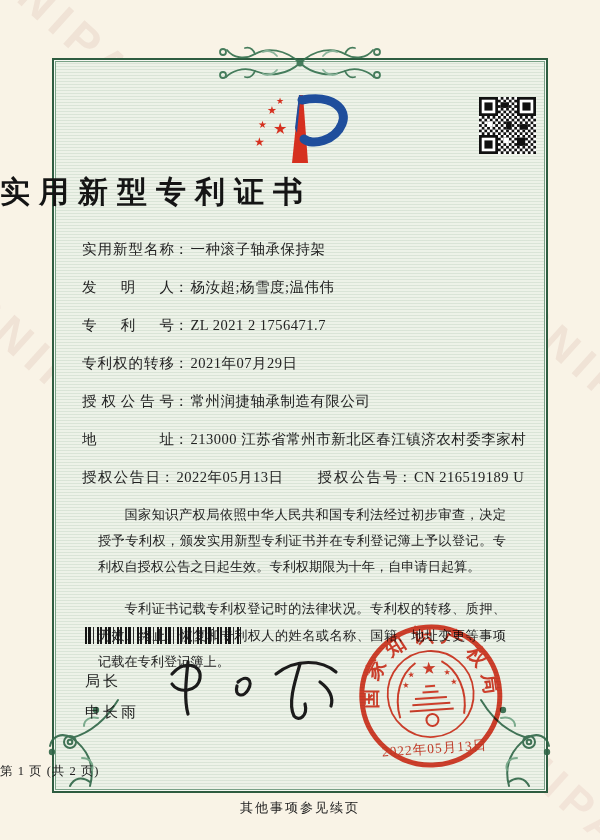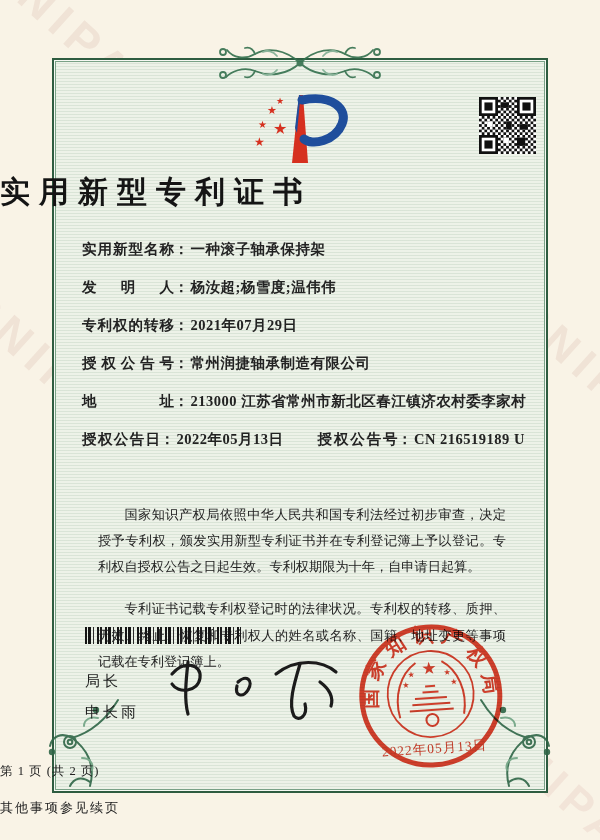--- a/index.html
+++ b/index.html
@@ -17,39 +17,39 @@
   .wm6{left:470px;top:760px;font-size:44px;color:rgba(205,140,135,0.14);}
   
   .frame{position:absolute;left:52px;top:58px;width:492px;height:731px;
          background:#edf2e8;
          background-image:repeating-linear-gradient(180deg,rgba(140,172,146,0.20) 0 1px,rgba(255,255,255,0) 1px 3px);
          border:2px solid #2e5c40;
          box-shadow:inset 0 0 0 1px #f6f9f3, inset 0 0 0 2px #79a186;}
   .certno{position:absolute;left:80px;top:92px;font-size:13px;letter-spacing:2px;color:#2b2b2b;}
   .title{position:absolute;left:0;top:172px;width:600px;text-align:left;
          font-size:30px;font-weight:bold;letter-spacing:9px;color:#141414;}
-  .fields{position:absolute;left:82px;top:237px;width:448px;font-size:14.5px;color:#222;font-weight:bold;}
+  .fields{position:absolute;left:82px;top:237px;width:448px;font-size:14.5px;color:#222;}
   .row{line-height:25px;margin-bottom:13px;white-space:nowrap;}
   .lbl{display:inline-block;width:92px;text-align:justify;text-align-last:justify;vertical-align:top;}
   .lbl2{display:inline-block;width:80px;text-align:justify;text-align-last:justify;vertical-align:top;}
   .colon{display:inline-block;margin-right:2px;}
   .val{letter-spacing:0.5px;}
   .pair2{margin-left:34px;}
   .body-text{position:absolute;left:82px;top:486px;width:440px;font-size:13.2px;
              line-height:1.98;color:#222;text-align:justify;}
   .body-text p{margin:16px;text-indent:2em;}
   .barcode{position:absolute;left:85px;top:627px;width:156px;height:17px;
            background:repeating-linear-gradient(90deg,#151515 0 2px,transparent 2px 3px,#151515 3px 6px,transparent 6px 8px,#2a2a2a 8px 9px,transparent 9px 12px,#151515 12px 14px,transparent 14px 15px,#1d1d1d 15px 17px,transparent 17px 20px);}
   .director{position:absolute;left:85px;top:666px;font-size:15px;line-height:31px;
             letter-spacing:3px;color:#1c1c1c;}
   .signature{position:absolute;left:142px;top:648px;}
   .seal{position:absolute;left:352px;top:620px;mix-blend-mode:multiply;transform:rotate(-4deg);}
   .pageinfo{position:absolute;left:0;top:763px;width:600px;
             font-size:12.5px;letter-spacing:1px;color:#222;}
-  .footnote{position:absolute;left:0;top:799px;width:600px;
+  .footnote{position:absolute;left:0;top:799px;width:600px;text-align:center;
             font-size:13px;letter-spacing:2px;color:#222;}
   .logo{position:absolute;left:240px;top:88px;}
   .qr{position:absolute;left:479px;top:97px;}
   .orn-top{position:absolute;left:193px;top:44px;}
   .orn-bl{position:absolute;left:38px;top:696px;}
   .orn-br{position:absolute;left:475px;top:696px;transform:scaleX(-1);}
 </style>
 </head>
 <body>
 
@@ -158,20 +158,23 @@
   <div class="title">实用新型专利证书</div>
 
   <div class="fields">
     <div class="row">
       <span class="lbl">实用新型名称</span><span class="colon">：</span><span class="val">一种滚子轴承保持架</span>
     </div>
     <div class="row">
       <span class="lbl">发明人</span><span class="colon">：</span><span class="val">杨汝超;杨雪度;温伟伟</span>
     </div>
     <div class="row">
+      <span class="lbl">专利号</span><span class="colon">：</span><span class="val">ZL 2021 2 1756471.7</span>
+    </div>
+    <div class="row">
       <span class="lbl">专利权的转移</span><span class="colon">：</span><span class="val">2021年07月29日</span>
     </div>
     <div class="row">
       <span class="lbl">授权公告号</span><span class="colon">：</span><span class="val">常州润捷轴承制造有限公司</span>
     </div>
     <div class="row">
       <span class="lbl">地址</span><span class="colon">：</span><span class="val">213000 江苏省常州市新北区春江镇济农村委李家村</span>
     </div>
     <div class="row">
       <span class="lbl" style="width:78px">授权公告日</span><span class="colon">：</span><span class="val">2022年05月13日</span><span class="pair2"></span><span class="lbl2">授权公告号</span><span class="colon">：</span><span class="val">CN 216519189 U</span>

